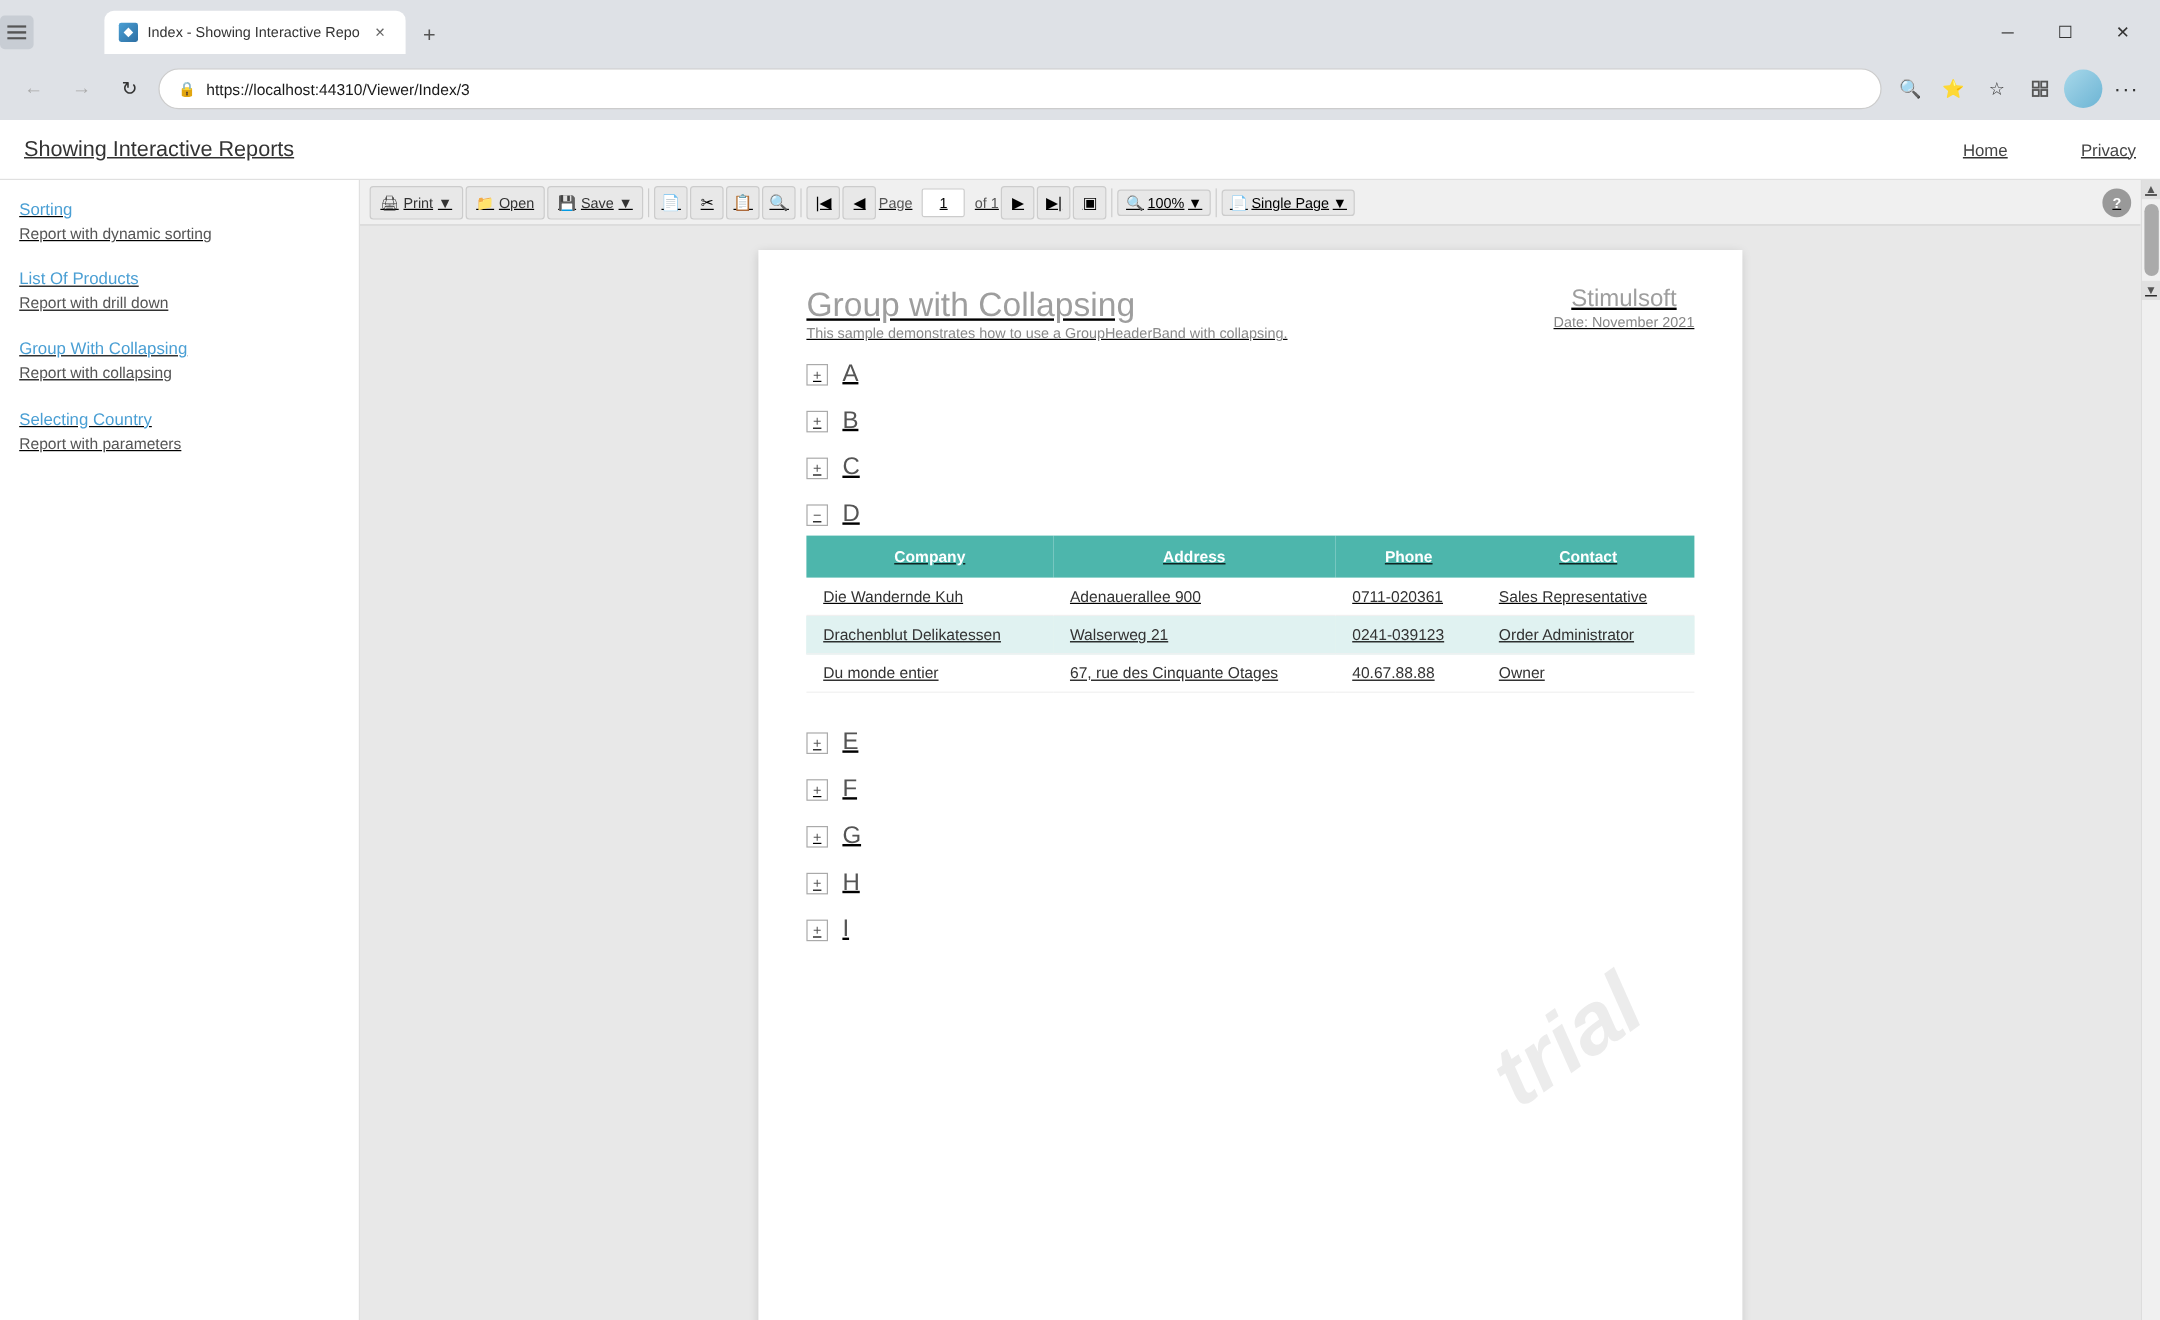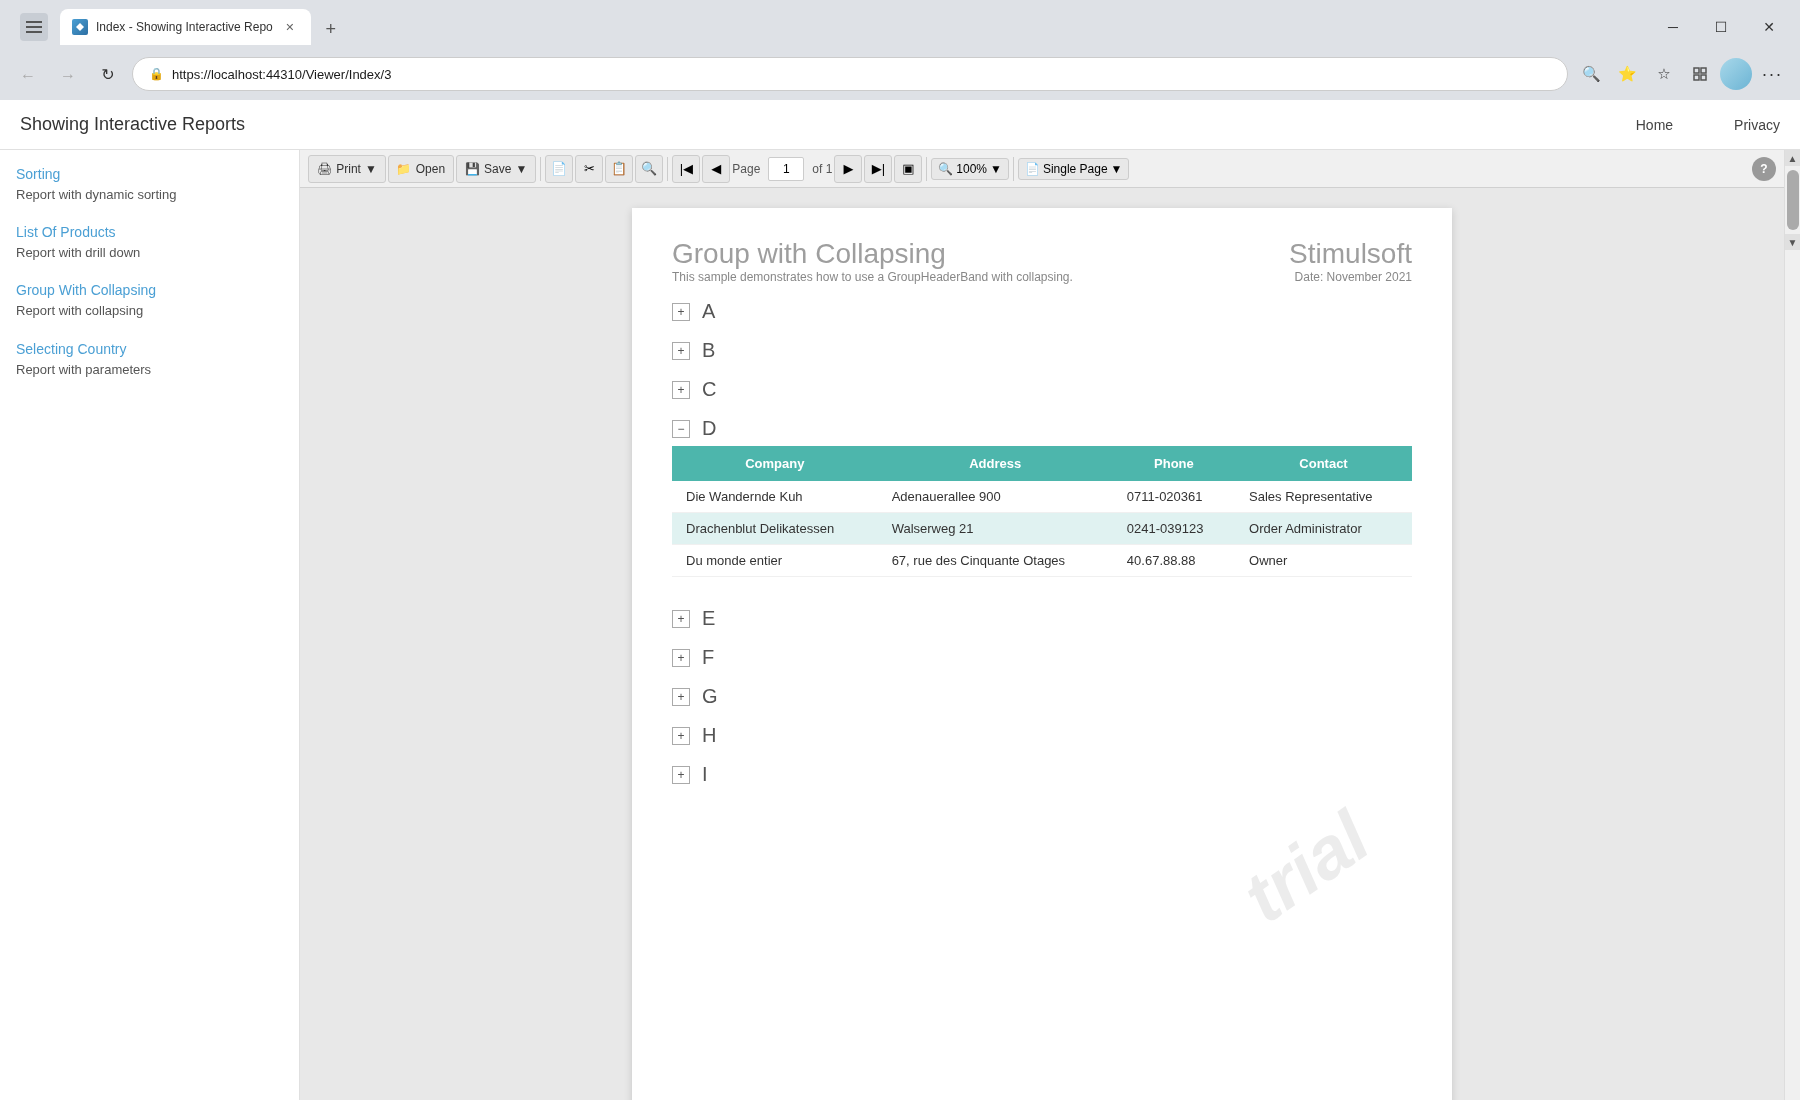--- a/index.html
+++ b/index.html
@@ -1,20 +1,20 @@
 <!DOCTYPE html>
 <html><head>
   <meta charset="utf-8">
   <style>
     * { margin: 0; padding: 0; box-sizing: border-box; }
     body { font-family: 'Segoe UI', Arial, sans-serif; font-size: 13px; background: #f0f0f0; width: 1800px; height: 1100px; overflow: hidden; }
 
     
     .browser-chrome { background: #dee1e6; width: 100%; }
-    .title-bar { display: flex; align-items: center; padding: 6px 8px 0 20px; background: #dee1e6; height: 48px; }
+    .title-bar { display: flex; align-items: center; padding: 6px 8px 0 0; background: #dee1e6; height: 48px; gap: 47px; }
     .window-controls-left { display: flex; align-items: center; gap: 8px; margin-right: 12px; }
     .sidebar-toggle { width: 28px; height: 28px; display: flex; align-items: center; justify-content: center; background: #c8cdd4; border-radius: 4px; cursor: pointer; }
     .tab-bar { display: flex; align-items: flex-end; flex: 1; }
     .tab { display: flex; align-items: center; background: white; border-radius: 8px 8px 0 0; padding: 8px 12px; gap: 8px; min-width: 220px; height: 36px; position: relative; }
     .tab-favicon { width: 16px; height: 16px; background: linear-gradient(135deg, #4a9fd4, #2d6fa3); border-radius: 2px; display: flex; align-items: center; justify-content: center; }
     .tab-title { font-size: 12px; color: #333; flex: 1; overflow: hidden; text-overflow: ellipsis; white-space: nowrap; }
     .tab-close { width: 18px; height: 18px; border-radius: 50%; display: flex; align-items: center; justify-content: center; cursor: pointer; font-size: 11px; color: #666; }
     .new-tab { width: 32px; height: 32px; display: flex; align-items: center; justify-content: center; cursor: pointer; border-radius: 50%; font-size: 18px; color: #555; margin-left: 4px; }
     .window-controls-right { display: flex; gap: 2px; margin-left: auto; }
     .win-btn { width: 46px; height: 32px; display: flex; align-items: center; justify-content: center; cursor: pointer; font-size: 14px; color: #333; border-radius: 4px; }
@@ -25,21 +25,21 @@
     .nav-btn.disabled { color: #aaa; cursor: default; }
     .address-input { flex: 1; background: white; border: 1px solid #ccc; border-radius: 20px; padding: 6px 16px; font-size: 13px; color: #333; display: flex; align-items: center; gap: 8px; height: 34px; }
     .lock-icon { color: #555; font-size: 12px; }
     .address-text { flex: 1; font-size: 13px; color: #1a1a1a; }
     .toolbar-icons { display: flex; gap: 4px; }
     .toolbar-icon { width: 32px; height: 32px; border-radius: 50%; display: flex; align-items: center; justify-content: center; cursor: pointer; font-size: 15px; color: #333; }
     .profile-avatar { width: 32px; height: 32px; border-radius: 50%; background: linear-gradient(135deg, #a8d8ea, #6cb4d4); cursor: pointer; overflow: hidden; display: flex; align-items: center; justify-content: center; }
     .menu-dots { font-size: 18px; letter-spacing: 1px; }
 
     
-    .page-content { background: #fdba74; display: flex; flex-direction: column; height: calc(1100px - 100px); }
+    .page-content { background: #fdba74; display: flex; flex-direction: column; height: calc(1100px - 100px); text-decoration: underline; }
 
     
     .top-nav { display: flex; align-items: center; padding: 10px 20px; border-bottom: 1px solid #e0e0e0; background: white; gap: 20px; height: 50px; }
     .site-title { font-size: 18px; color: #333; font-weight: 400; margin-right: auto; }
     .nav-link { font-size: 14px; color: #444; text-decoration: none; cursor: pointer; margin-left: 41px; }
 
     
     .main-layout { display: flex; flex: 1; overflow: hidden; background: #f5f5f5; }
 
     
@@ -63,21 +63,21 @@
     .tb-spacer { flex: 1; }
     .help-btn { width: 24px; height: 24px; border-radius: 50%; background: #999; color: white; display: flex; align-items: center; justify-content: center; font-size: 12px; font-weight: bold; cursor: pointer; }
 
     
     .report-content { flex: 1; overflow-y: auto; padding: 20px; background: #e8e8e8; }
     .report-paper { background: white; margin: 0 auto; padding: 30px 40px; max-width: 820px; min-height: 900px; box-shadow: 0 2px 8px rgba(0,0,0,0.15); position: relative; }
 
     
     .report-header { display: flex; justify-content: space-between; align-items: flex-start; margin-bottom: 4px; }
     .report-main-title { font-size: 28px; color: #9e9e9e; font-weight: 300; }
-    .report-brand { font-size: 28px; color: #9e9e9e; font-weight: 300; text-align: center; }
+    .report-brand { font-size: 20px; color: #9e9e9e; font-weight: 300; text-align: center; }
     .report-subtitle { font-size: 12px; color: #888; margin-bottom: 2px; }
     .report-date { font-size: 12px; color: #888; text-align: right; }
 
     .group-row { display: flex; align-items: center; padding: 10px 0 6px 0; }
     .expand-icon { width: 18px; height: 18px; border: 1px solid #aaa; display: flex; align-items: center; justify-content: center; cursor: pointer; font-size: 12px; color: #555; margin-right: 12px; background: white; flex-shrink: 0; }
     .group-letter { font-size: 20px; color: #555; font-weight: 400; }
 
     
     .data-table { width: 100%; border-collapse: collapse; margin-bottom: 20px; }
     .data-table thead tr th { background: #4db6ac; color: white; padding: 10px 14px; text-align: center; font-weight: 600; font-size: 13px; }

